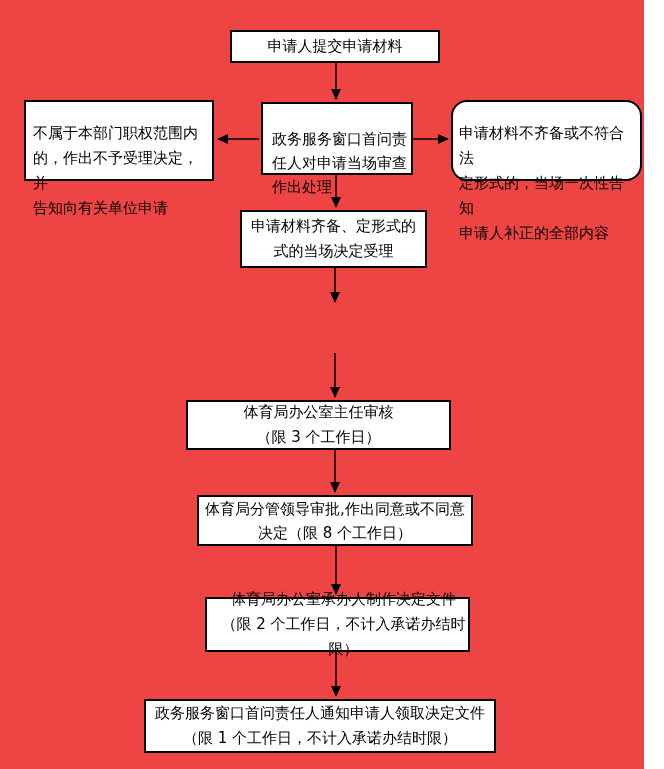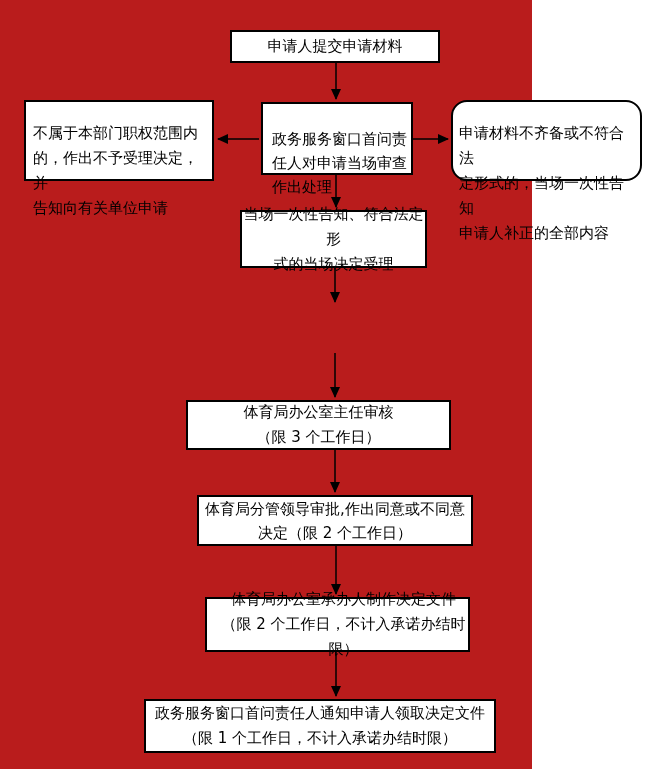--- a/index.html
+++ b/index.html
@@ -2,23 +2,23 @@
 <html><head>
 <meta charset="utf-8">
 <style>
   html, body {
     margin: 0;
     padding: 0;
     background: #ffffff;
   }
   .canvas {
     position: relative;
-    width: 532px;
+    width: 644px;
     height: 769px;
-    background: #b91c1c;
+    background: #ef4444;
     font-family: "DejaVu Sans", "Liberation Sans", sans-serif;
     color: #000000;
   }
   .node {
     position: absolute;
     border: 2px solid #000000;
     background: #ffffff;
     box-sizing: border-box;
     font-size: 15px;
     line-height: 25px;
@@ -93,33 +93,33 @@
 作出处理</span>
   </div>
 
   <div id="n-incomplete" class="node left-align">
     <span class="node-label">申请材料不齐备或不符合法
 定形式的，当场一次性告知
 申请人补正的全部内容</span>
   </div>
 
   <div id="n-accept" class="node center">
-    <span class="node-label">当场一次性告知、符合法定形
+    <span class="node-label">申请材料齐备、定形式的
 式的当场决定受理</span>
   </div>
 
 
   <div id="n-director-review" class="node center">
     <span class="node-label">体育局办公室主任审核
 （限 3 个工作日）</span>
   </div>
 
   <div id="n-leader-approval" class="node center">
     <span class="node-label">体育局分管领导审批,作出同意或不同意
-决定（限 2 个工作日）</span>
+决定（限 8 个工作日）</span>
   </div>
 
   <div id="n-make-document" class="node center">
     <span class="node-label">体育局办公室承办人制作决定文件
 （限 2 个工作日，不计入承诺办结时限）</span>
   </div>
 
   <div id="n-notify" class="node center">
     <span class="node-label">政务服务窗口首问责任人通知申请人领取决定文件
 （限 1 个工作日，不计入承诺办结时限）</span>

